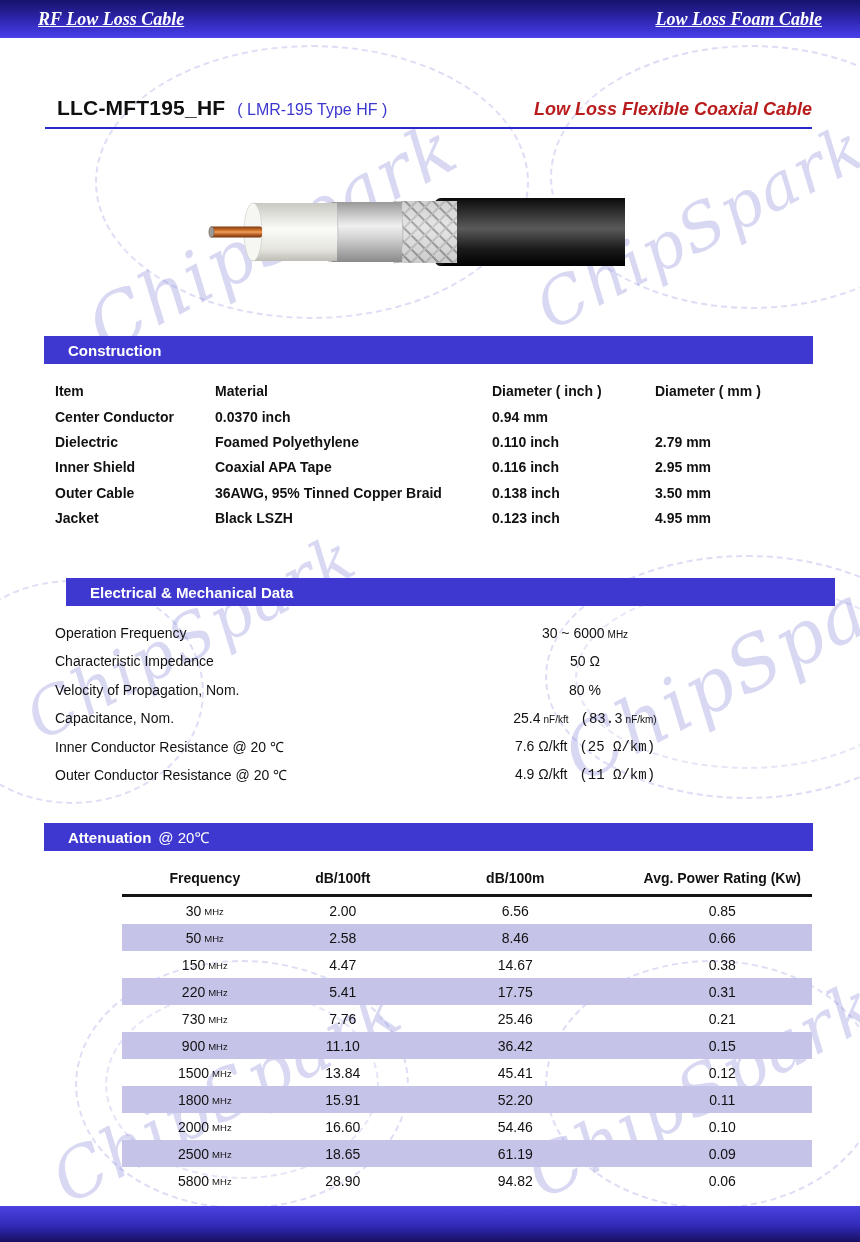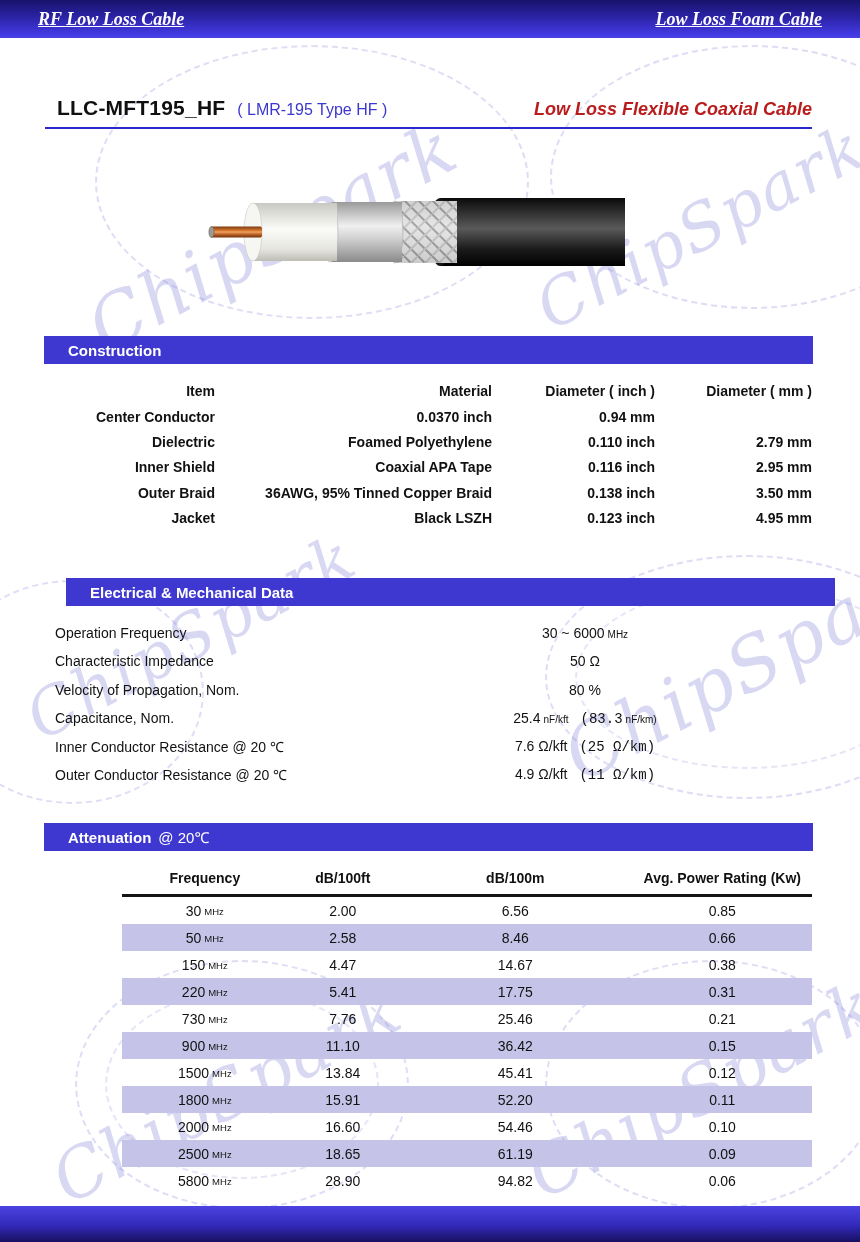--- a/index.html
+++ b/index.html
@@ -42,21 +42,21 @@
   .cable{position:absolute;left:180px;top:172px;z-index:1;}
   
   .secbar{
     position:absolute;left:44px;width:769px;height:28px;z-index:2;
     background:#3e38d0;color:#ffffff;display:flex;align-items:center;
     padding-left:24px;box-sizing:border-box;font-size:15px;font-weight:bold;
   }
   .secbar .cond{font-weight:normal;margin-left:7px;}
   
   .con-table{position:absolute;top:378px;left:55px;right:48px;z-index:2;font-size:14px;}
-  .con-head,.con-row{display:grid;grid-template-columns:160px 277px 163px 1fr;align-items:center;text-align:right;}
+  .con-head,.con-row{display:grid;grid-template-columns:160px 277px 163px 1fr;align-items:center;}
   .con-head{height:26px;font-weight:bold;}
   .con-row{height:25.4px;font-weight:bold;}
   
   .elec-rows{position:absolute;top:619px;left:55px;right:48px;z-index:2;font-size:14px;}
   .erow{height:28.3px;display:flex;align-items:center;}
   .elabel{width:380px;flex:none;}
   .evalue{width:300px;flex:none;text-align:center;white-space:nowrap;}
   .e-small{font-size:10px;}
   .e-small:not(:empty){margin-left:3px;}
   .e-main2:not(:empty){margin-left:12px;font-family:Liberation Mono, monospace;}
@@ -185,21 +185,21 @@
       <span>0.110 inch</span>
       <span>2.79 mm</span>
     </div>
     <div class="con-row">
       <span>Inner Shield</span>
       <span>Coaxial APA Tape</span>
       <span>0.116 inch</span>
       <span>2.95 mm</span>
     </div>
     <div class="con-row">
-      <span>Outer Braid</span>
+      <span>Outer Cable</span>
       <span>36AWG, 95% Tinned Copper Braid</span>
       <span>0.138 inch</span>
       <span>3.50 mm</span>
     </div>
     <div class="con-row">
       <span>Jacket</span>
       <span>Black LSZH</span>
       <span>0.123 inch</span>
       <span>4.95 mm</span>
     </div>

